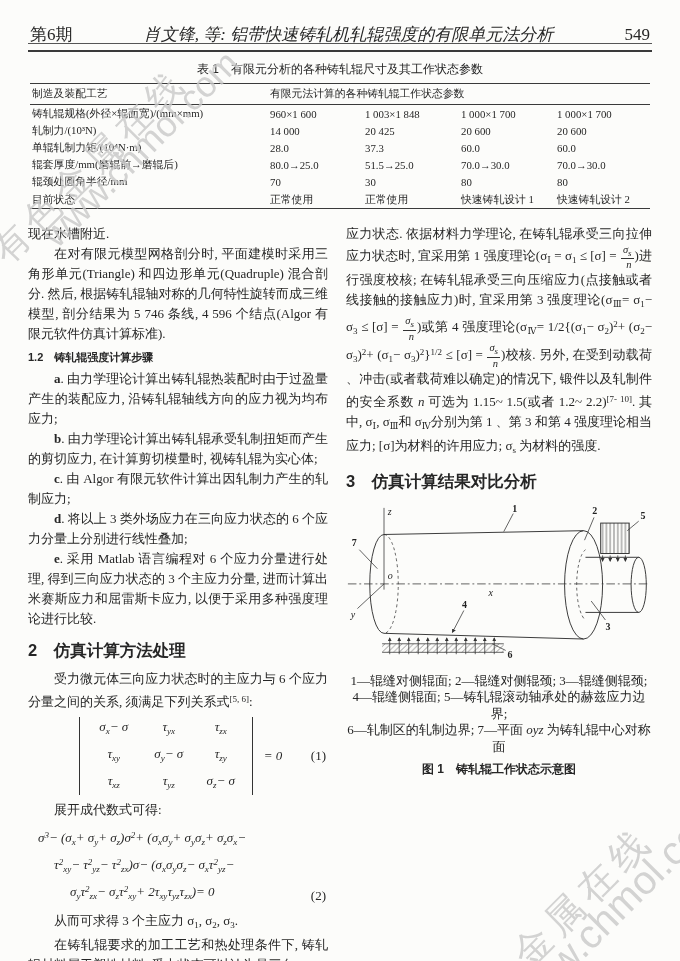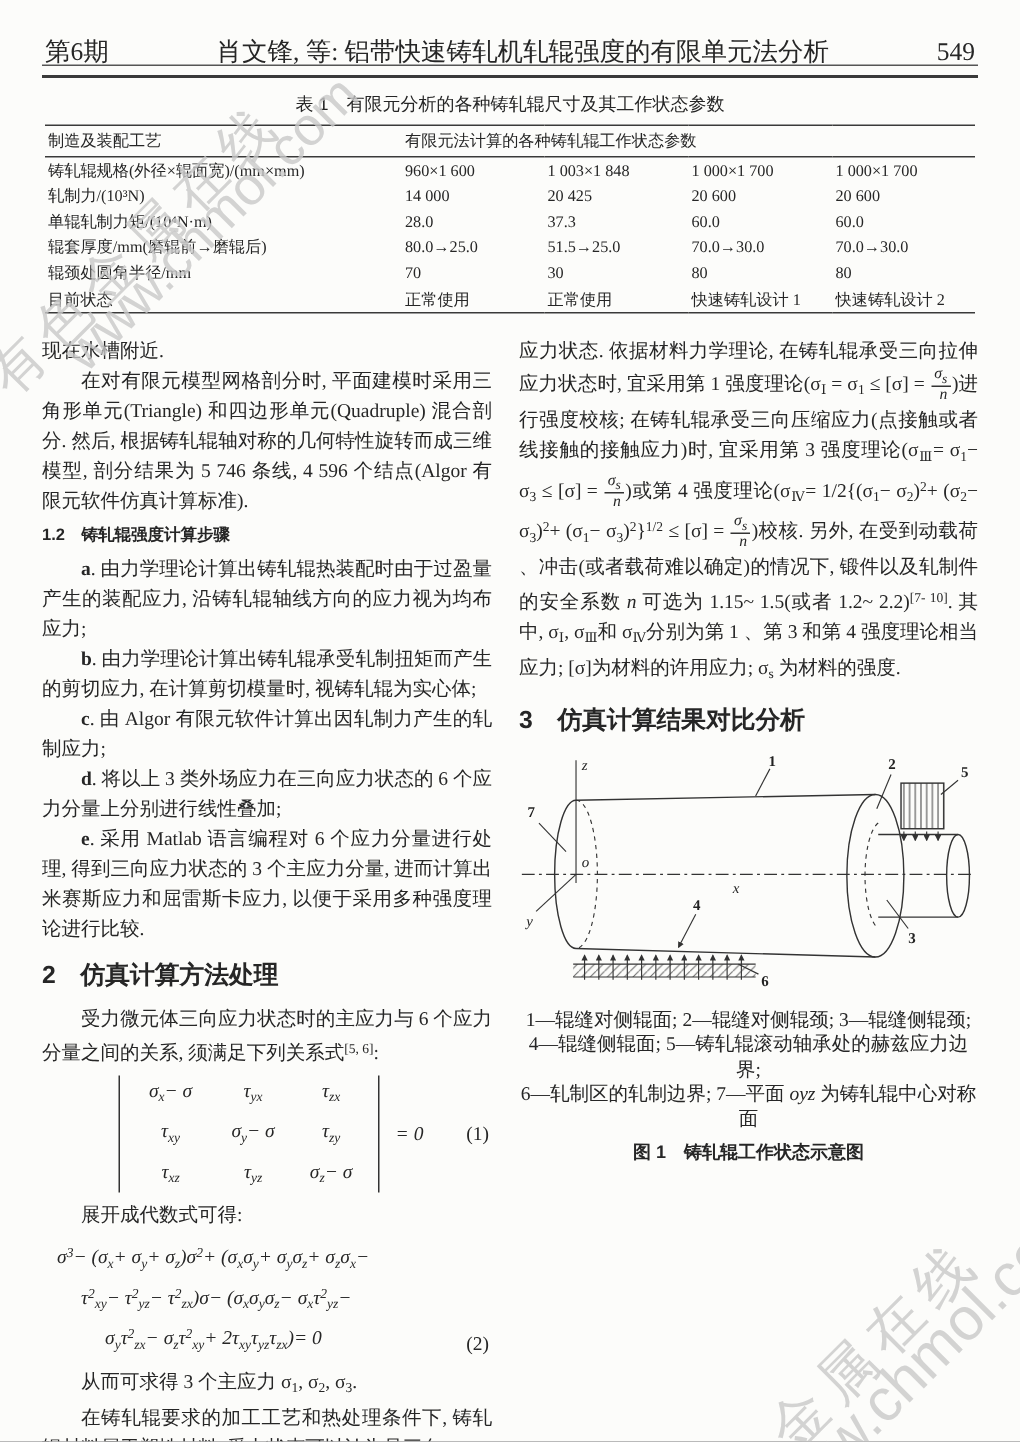--- a/index.html
+++ b/index.html
@@ -6,21 +6,21 @@
   .page{position:relative;width:680px;height:961px;margin:0 auto;background:#fcfcfa;
         overflow:hidden;font-family:"Liberation Serif","DejaVu Serif",serif;color:#262626;}
   
   .wm{position:absolute;white-space:nowrap;color:#c9c9c9;opacity:.8;z-index:6;
       transform:rotate(-45deg);transform-origin:0 0;pointer-events:none;
       font-family:"Liberation Sans","DejaVu Sans",sans-serif;}
   .wm-cn{letter-spacing:7px;}
   
   .header{position:absolute;top:23px;left:30px;right:30px;display:flex;align-items:baseline;
           font-size:17px;z-index:2;}
-  .header .mid{flex:1;text-align:center;}
+  .header .mid{flex:1;text-align:center;font-style:italic;}
   .header-rule{position:absolute;top:43px;left:28px;right:28px;height:6px;
                border-top:1px solid #555;border-bottom:2px solid #3a3a3a;z-index:2;}
   
   .tbl-caption{position:absolute;top:61px;left:0;width:100%;text-align:center;
                font-size:12px;font-weight:normal;z-index:2;
                font-family:"Liberation Sans","DejaVu Sans",sans-serif;}
   table.paper{position:absolute;top:83px;left:30px;width:620px;border-collapse:collapse;
               font-size:10.8px;text-align:left;z-index:2;
               border-top:1.5px solid #3a3a3a;border-bottom:1.5px solid #3a3a3a;}
   table.paper th{font-weight:normal;padding:3px 2px;border-bottom:1px solid #3a3a3a;}

